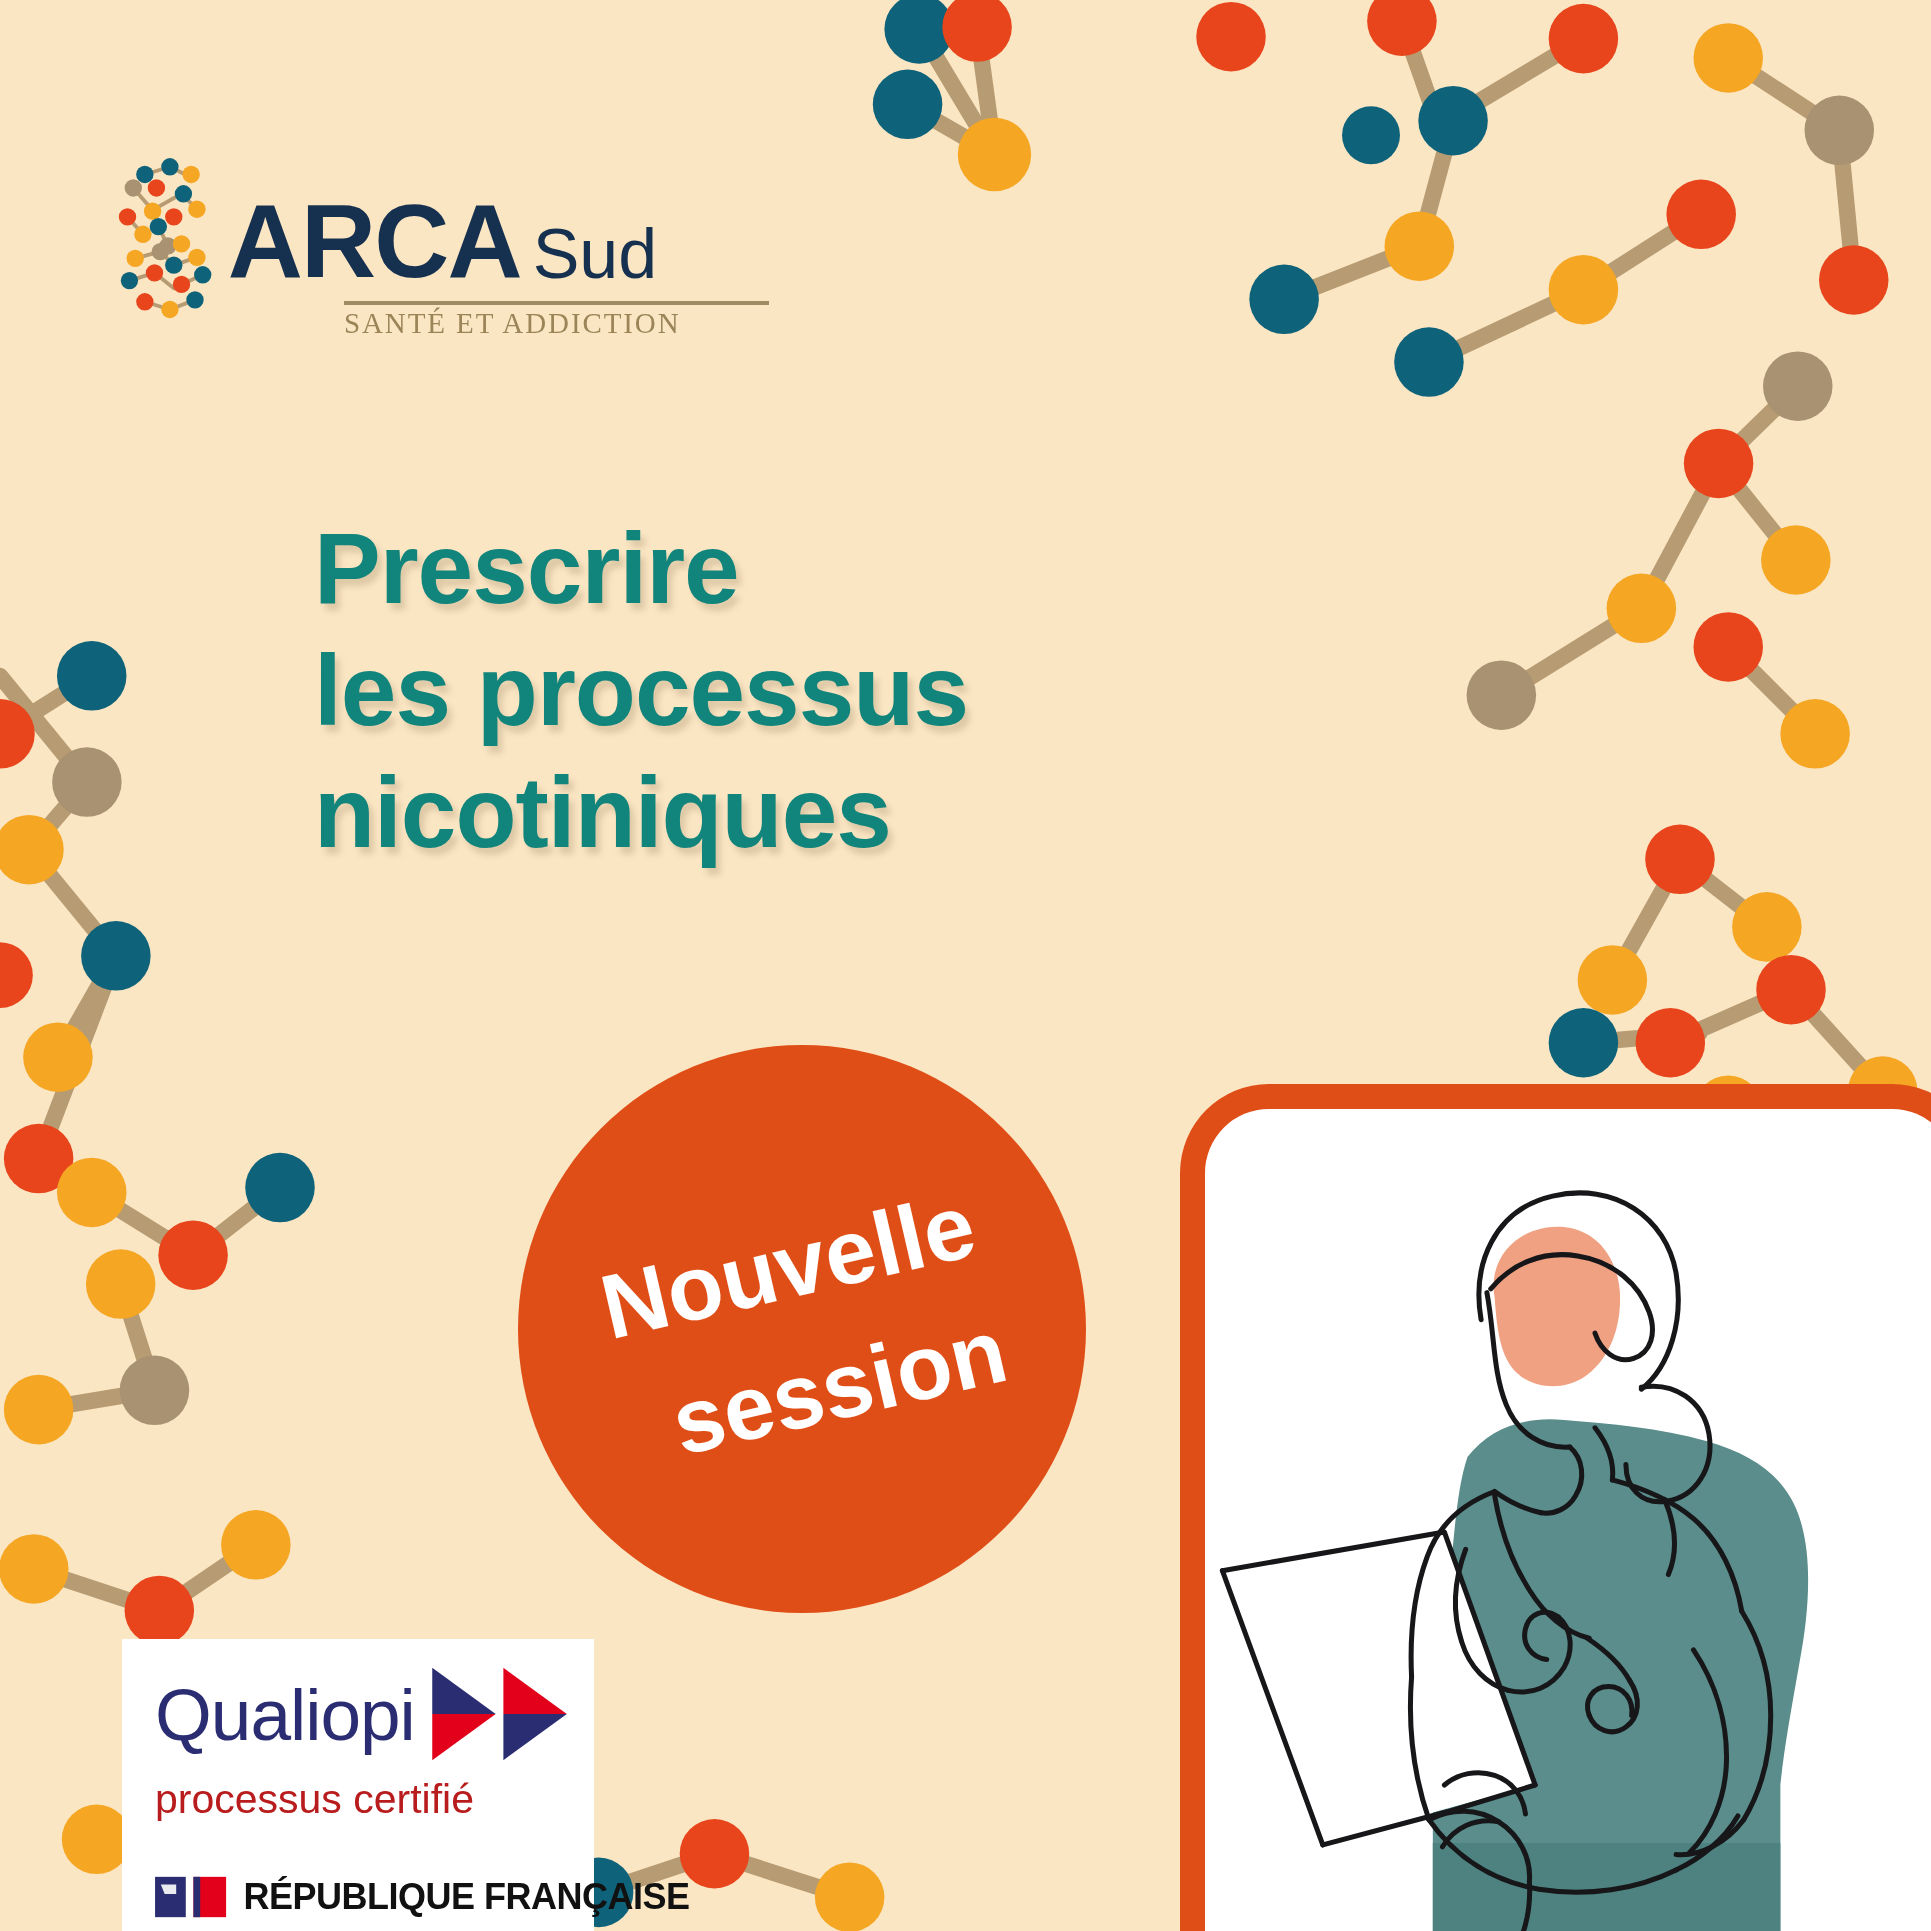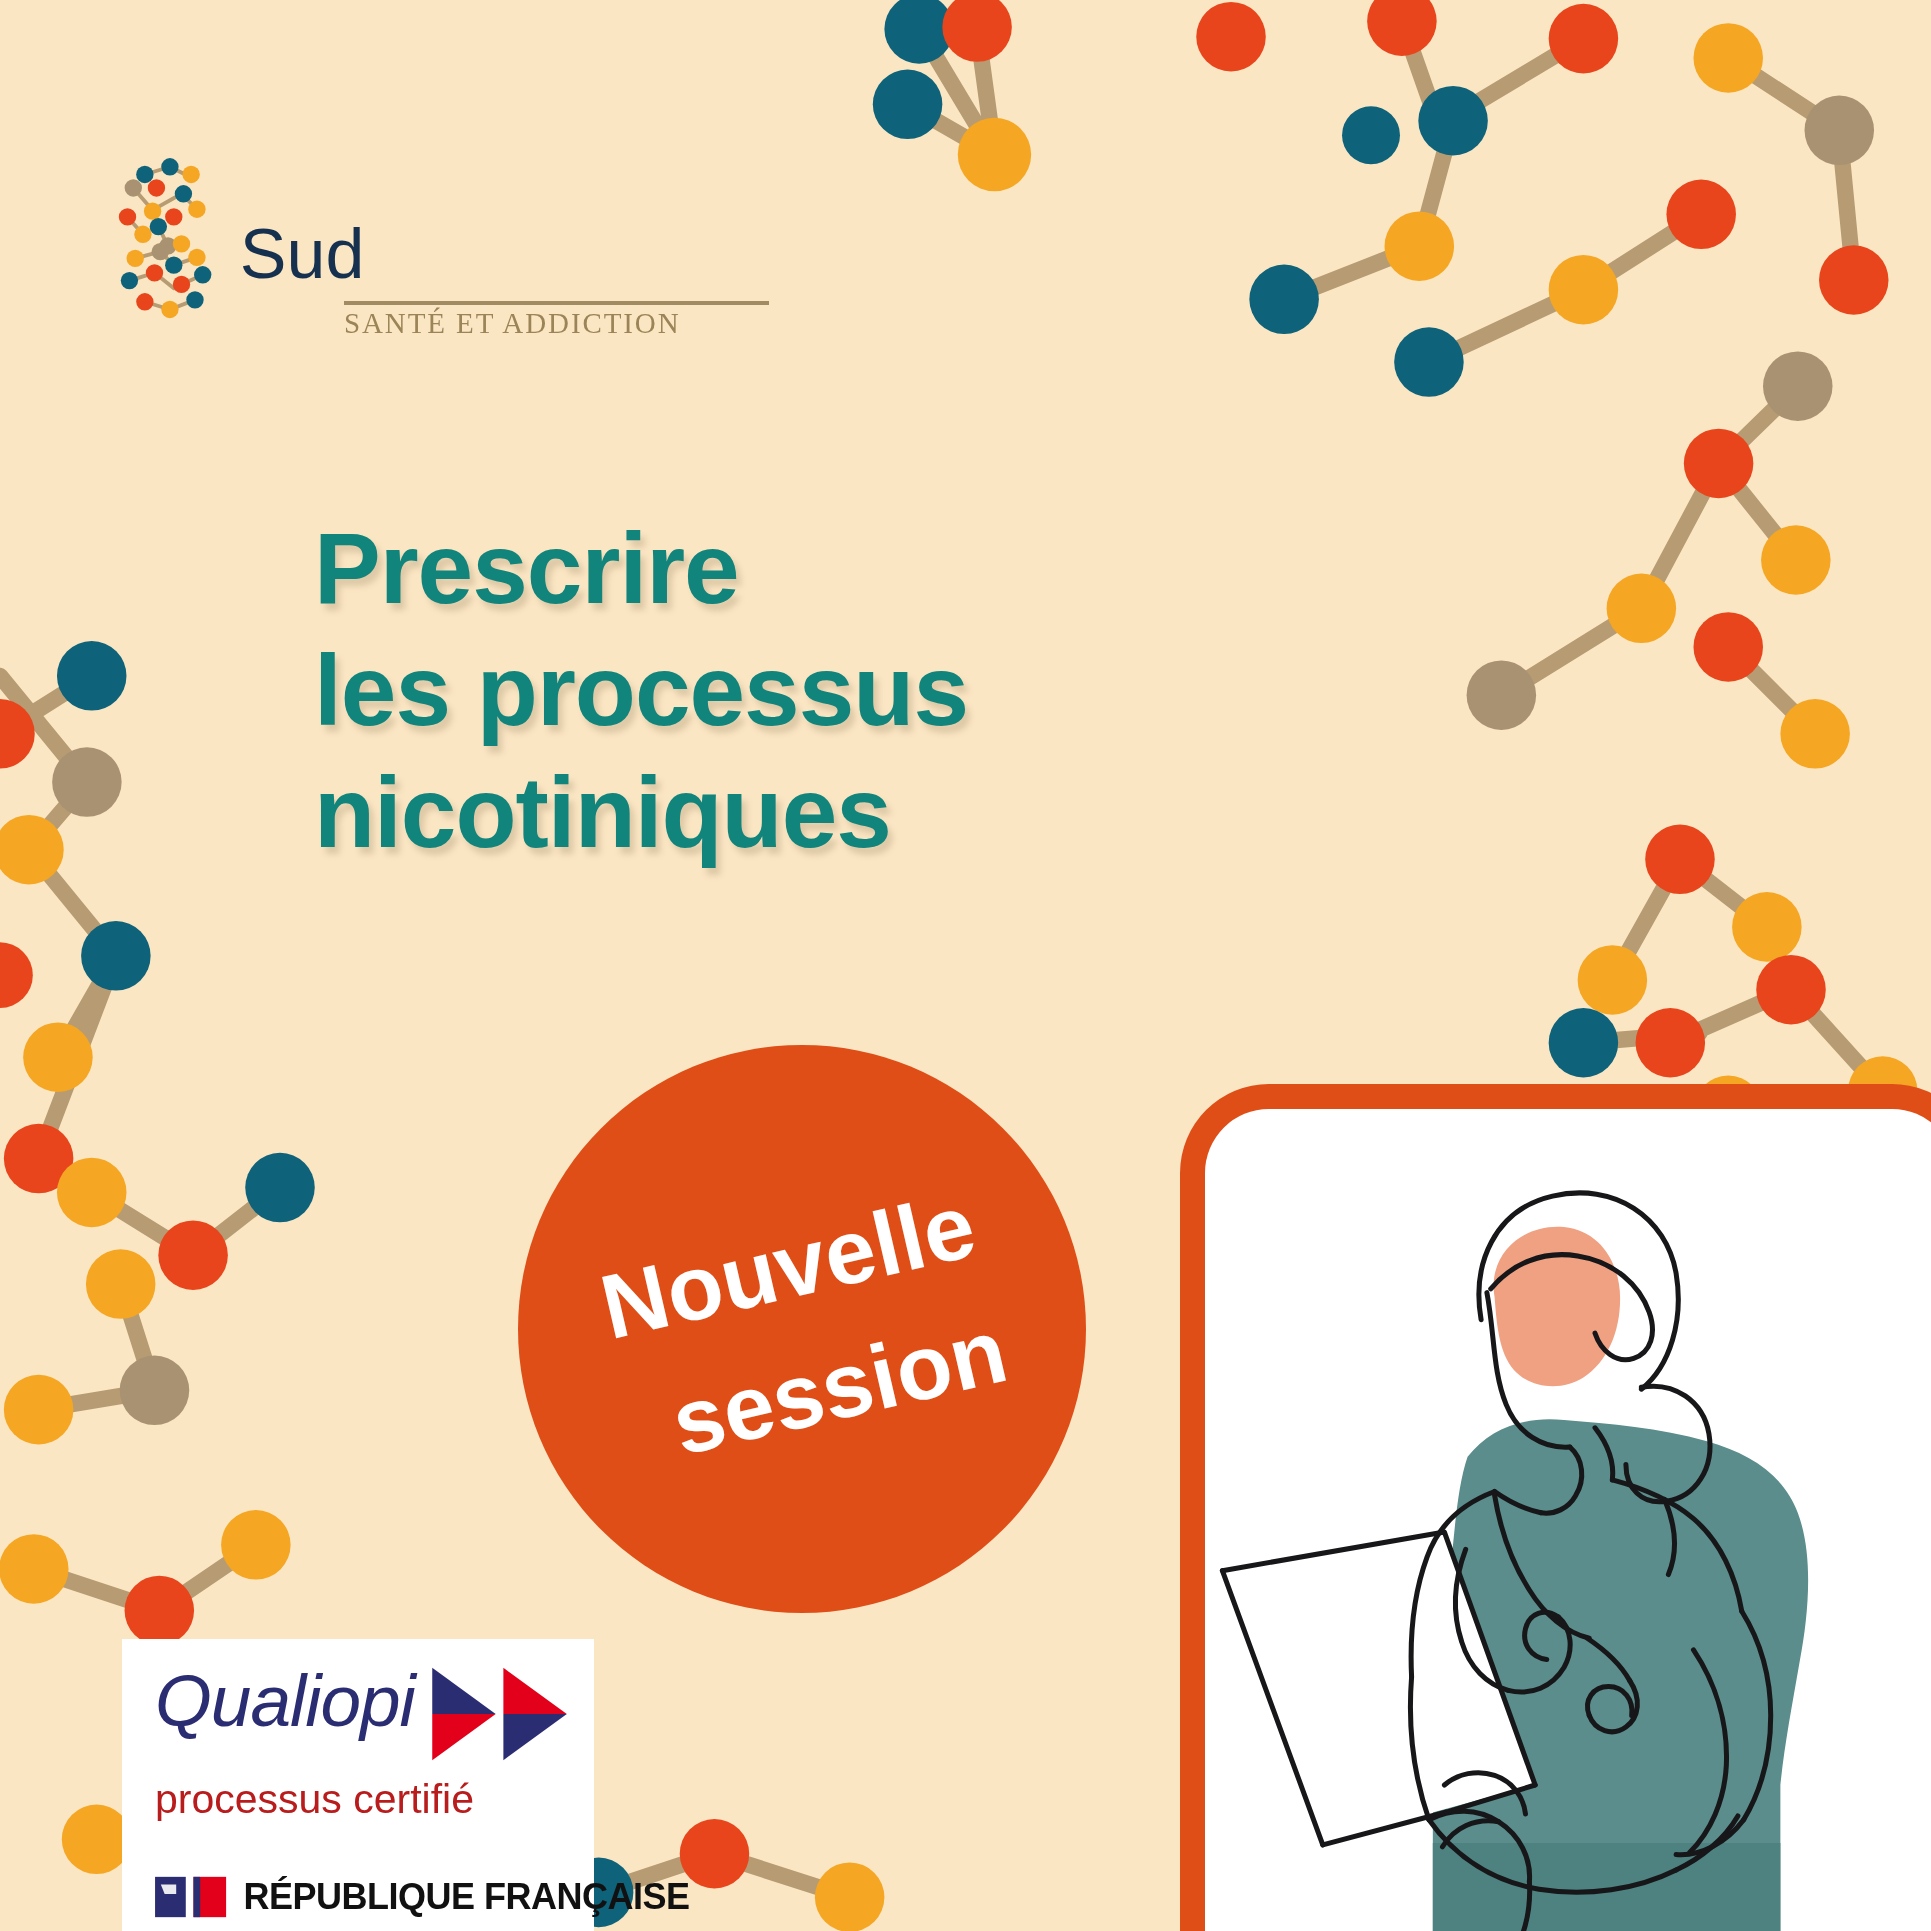--- a/index.html
+++ b/index.html
@@ -148,23 +148,22 @@
     position: absolute;
     left: 122px;
     top: 1639px;
     width: 472px;
     height: 292px;
     background: #ffffff;
     padding: 25px 21px 0 33px;
   }
   .q-top {
     display: flex;
-    align-items: flex-start;
+    align-items: center;
     justify-content: space-between;
-    font-style: italic;
   }
   .q-name {
     font-family: "Liberation Sans", sans-serif;
     font-size: 73px;
     color: #2b2d72;
     line-height: 1;
     letter-spacing: -1px;
   }
   .q-arrows { width: 145px; height: 100px; flex: none; margin-left: 3.9px; }
   .q-sub {
@@ -340,20 +339,21 @@
           <circle cx="86" cy="104" r="9" fill="#f5a623"></circle>
           <circle cx="16" cy="128" r="9" fill="#0e6279"></circle>
           <circle cx="42" cy="120" r="9" fill="#e8451c"></circle>
           <circle cx="70" cy="132" r="9" fill="#e8451c"></circle>
           <circle cx="92" cy="122" r="9" fill="#0e6279"></circle>
           <circle cx="32" cy="150" r="9" fill="#e8451c"></circle>
           <circle cx="58" cy="158" r="9" fill="#f5a623"></circle>
           <circle cx="84" cy="148" r="9" fill="#0e6279"></circle>
         </g>
       </svg>
+      <span class="logo-word">ARCA</span>
       <span class="logo-sub-word">Sud</span>
     </div>
     <div class="logo-rule"></div>
     <div class="logo-tagline">SANTÉ ET ADDICTION</div>
   </div>
 
   <div class="headline">
     <span class="hl-line">Prescrire</span>
     <span class="hl-line">les processus</span>
     <span class="hl-line">nicotiniques</span>

